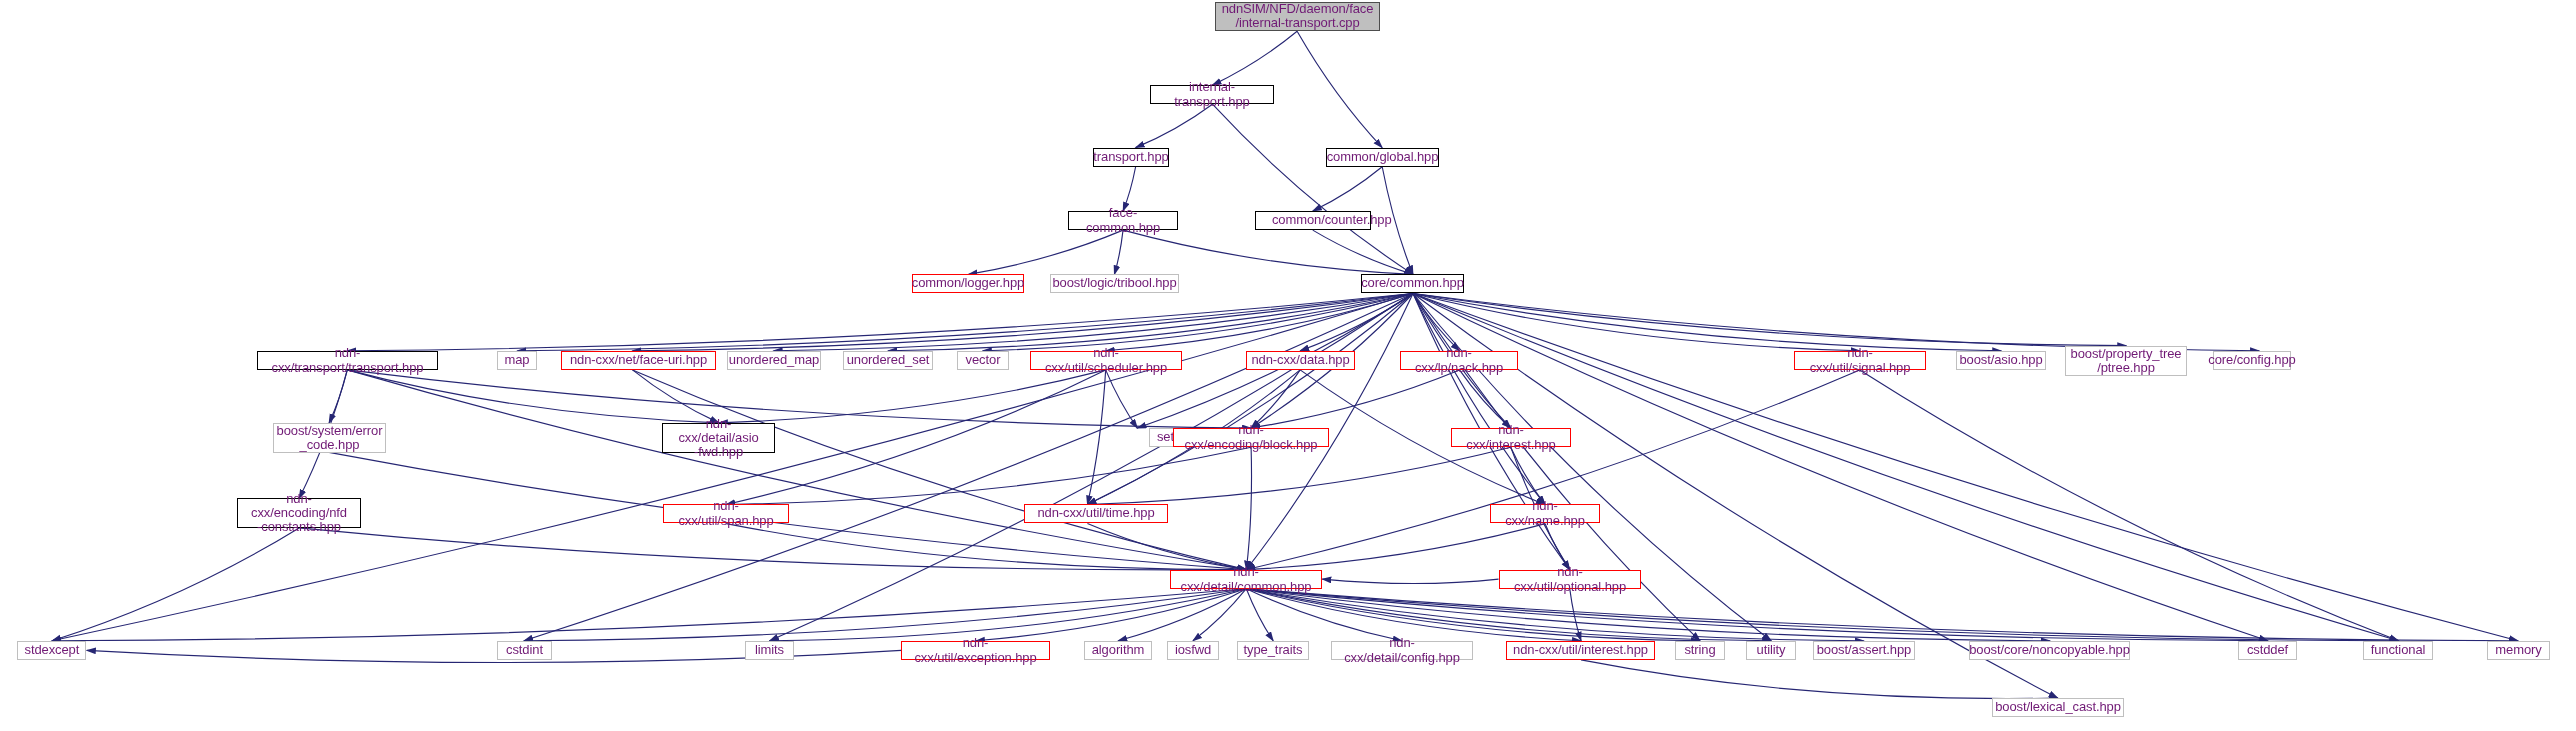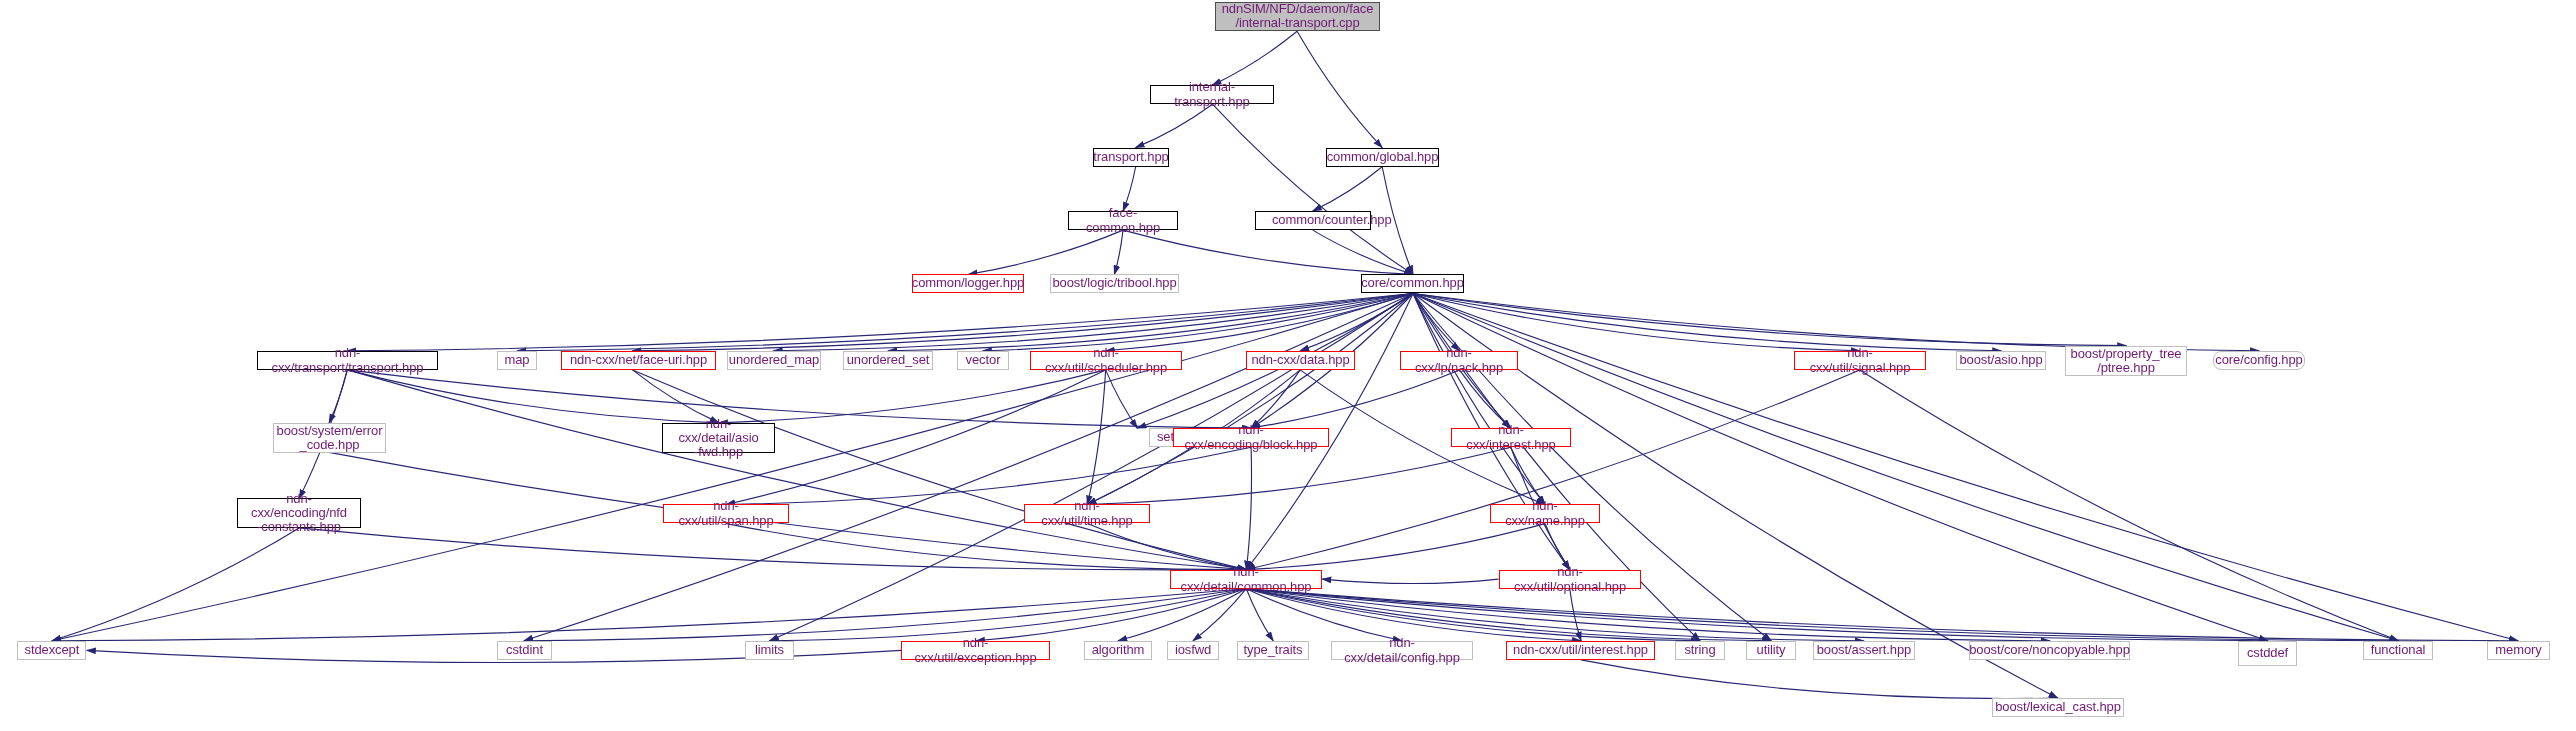--- a/index.html
+++ b/index.html
@@ -168,47 +168,47 @@
       <div class="node" style="left: 727px; top: 351px; width: 94px; height: 19px;">unordered_map</div>
       <div class="node" style="left: 843px; top: 351px; width: 90px; height: 19px;">unordered_set</div>
       <div class="node" style="left: 957px; top: 351px; width: 52px; height: 19px;">vector</div>
       <div class="node red" style="left: 1030px; top: 351px; width: 152px; height: 19px;">ndn-cxx/util/scheduler.hpp</div>
       <div class="node red" style="left: 1246px; top: 351px; width: 109px; height: 19px;">ndn-cxx/data.hpp</div>
       <div class="node red" style="left: 1400px; top: 351px; width: 118px; height: 19px;">ndn-cxx/lp/nack.hpp</div>
       <div class="node red" style="left: 1794px; top: 351px; width: 132px; height: 19px;">ndn-cxx/util/signal.hpp</div>
       <div class="node" style="left: 1956px; top: 351px; width: 90px; height: 19px;">boost/asio.hpp</div>
       <div class="node" style="left: 2065px; top: 346px; width: 122px; height: 29.5px;">boost/property_tree
 /ptree.hpp</div>
-      <div class="node" style="left: 2213px; top: 351px; width: 92px; height: 19px; border-radius: 8px;">core/config.hpp</div>
+      <div class="node" style="left: 2213px; top: 351px; width: 78px; height: 19px;">core/config.hpp</div>
       <div class="node" style="left: 273px; top: 423px; width: 113px; height: 29.5px;">boost/system/error
 _code.hpp</div>
       <div class="node black" style="left: 662px; top: 423px; width: 113px; height: 29.5px;">ndn-cxx/detail/asio
 -fwd.hpp</div>
       <div class="node" style="left: 1121px; top: 428px; width: 33px; height: 19px; margin-left: 28px;">set</div>
       <div class="node red" style="left: 1173px; top: 428px; width: 156px; height: 19px;">ndn-cxx/encoding/block.hpp</div>
       <div class="node red" style="left: 1451px; top: 428px; width: 120px; height: 19px;">ndn-cxx/interest.hpp</div>
       <div class="node black" style="left: 237px; top: 498px; width: 124px; height: 29.5px;">ndn-cxx/encoding/nfd
 -constants.hpp</div>
       <div class="node red" style="left: 663px; top: 504px; width: 126px; height: 19px;">ndn-cxx/util/span.hpp</div>
-      <div class="node red" style="left: 1024px; top: 504px; width: 126px; height: 19px;">ndn-cxx/util/time.hpp</div>
+      <div class="node red" style="left: 1024px; top: 504px; width: 144px; height: 19px;">ndn-cxx/util/time.hpp</div>
       <div class="node red" style="left: 1490px; top: 504px; width: 110px; height: 19px;">ndn-cxx/name.hpp</div>
       <div class="node red" style="left: 1170px; top: 570px; width: 152px; height: 19px;">ndn-cxx/detail/common.hpp</div>
       <div class="node red" style="left: 1499px; top: 570px; width: 142px; height: 19px;">ndn-cxx/util/optional.hpp</div>
       <div class="node" style="left: 17.4px; top: 641px; width: 69px; height: 19px;">stdexcept</div>
       <div class="node" style="left: 497px; top: 641px; width: 55px; height: 19px;">cstdint</div>
       <div class="node" style="left: 745px; top: 641px; width: 49px; height: 19px;">limits</div>
       <div class="node red" style="left: 901px; top: 641px; width: 149px; height: 19px;">ndn-cxx/util/exception.hpp</div>
       <div class="node" style="left: 1084px; top: 641px; width: 68px; height: 19px;">algorithm</div>
       <div class="node" style="left: 1167px; top: 641px; width: 52px; height: 19px;">iosfwd</div>
       <div class="node" style="left: 1237px; top: 641px; width: 72px; height: 19px;">type_traits</div>
       <div class="node" style="left: 1331px; top: 641px; width: 142px; height: 19px;">ndn-cxx/detail/config.hpp</div>
       <div class="node red" style="left: 1506px; top: 641px; width: 149px; height: 19px;">ndn-cxx/util/interest.hpp</div>
       <div class="node" style="left: 1675px; top: 641px; width: 50px; height: 19px;">string</div>
       <div class="node" style="left: 1746px; top: 641px; width: 50px; height: 19px;">utility</div>
       <div class="node" style="left: 1813px; top: 641px; width: 102px; height: 19px;">boost/assert.hpp</div>
       <div class="node" style="left: 1969px; top: 641px; width: 161px; height: 19px;">boost/core/noncopyable.hpp</div>
-      <div class="node" style="left: 2238px; top: 641px; width: 59px; height: 25px;">cstddef</div>
+      <div class="node" style="left: 2238px; top: 641px; width: 59px; height: 19px;">cstddef</div>
       <div class="node" style="left: 2363px; top: 641px; width: 70px; height: 19px;">functional</div>
       <div class="node" style="left: 2487px; top: 641px; width: 63px; height: 19px;">memory</div>
       <div class="node" style="left: 1992px; top: 698px; width: 132px; height: 19px;">boost/lexical_cast.hpp</div>
     </div>
 </div>
 
 
 </body></html>

